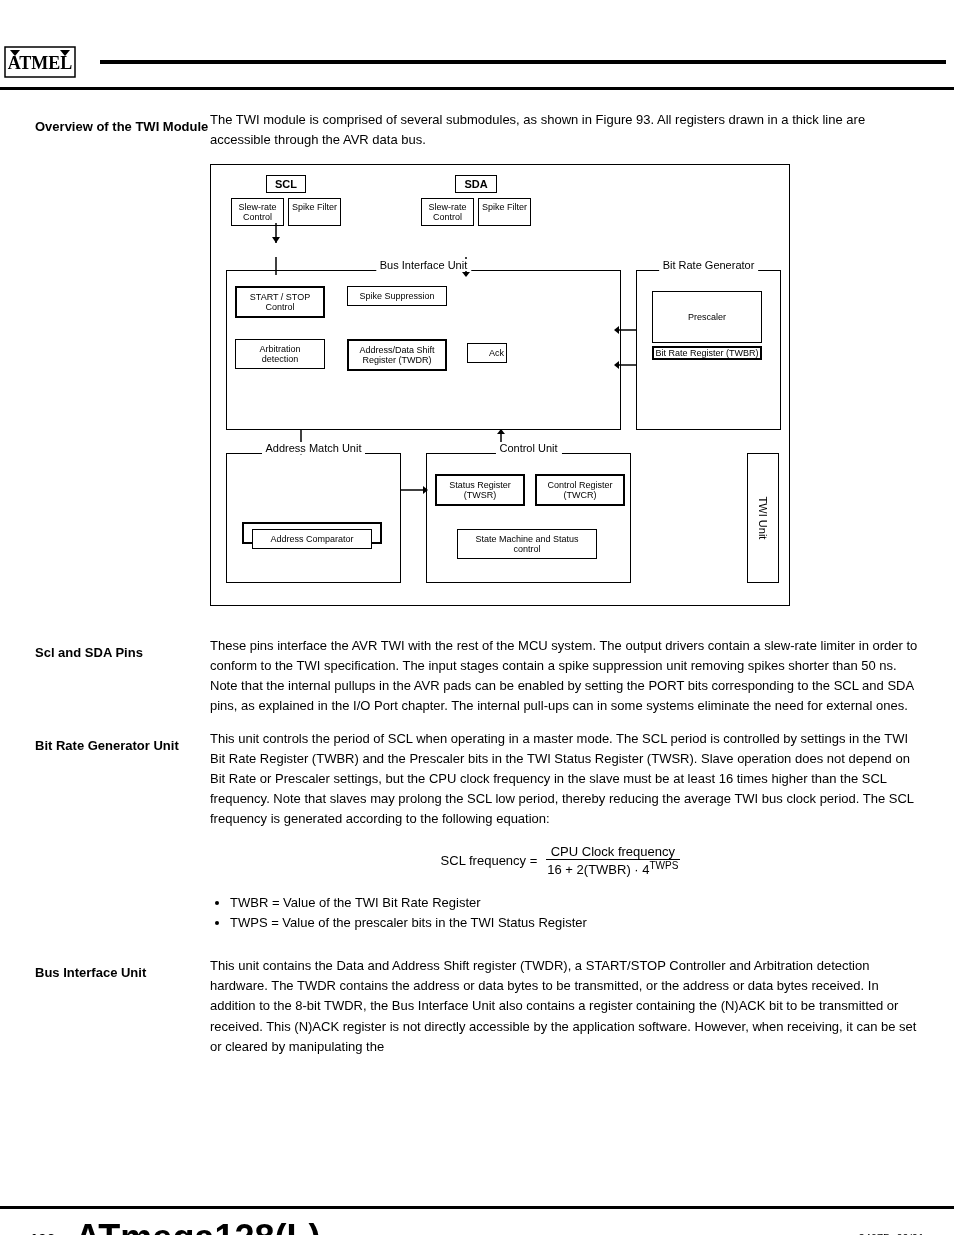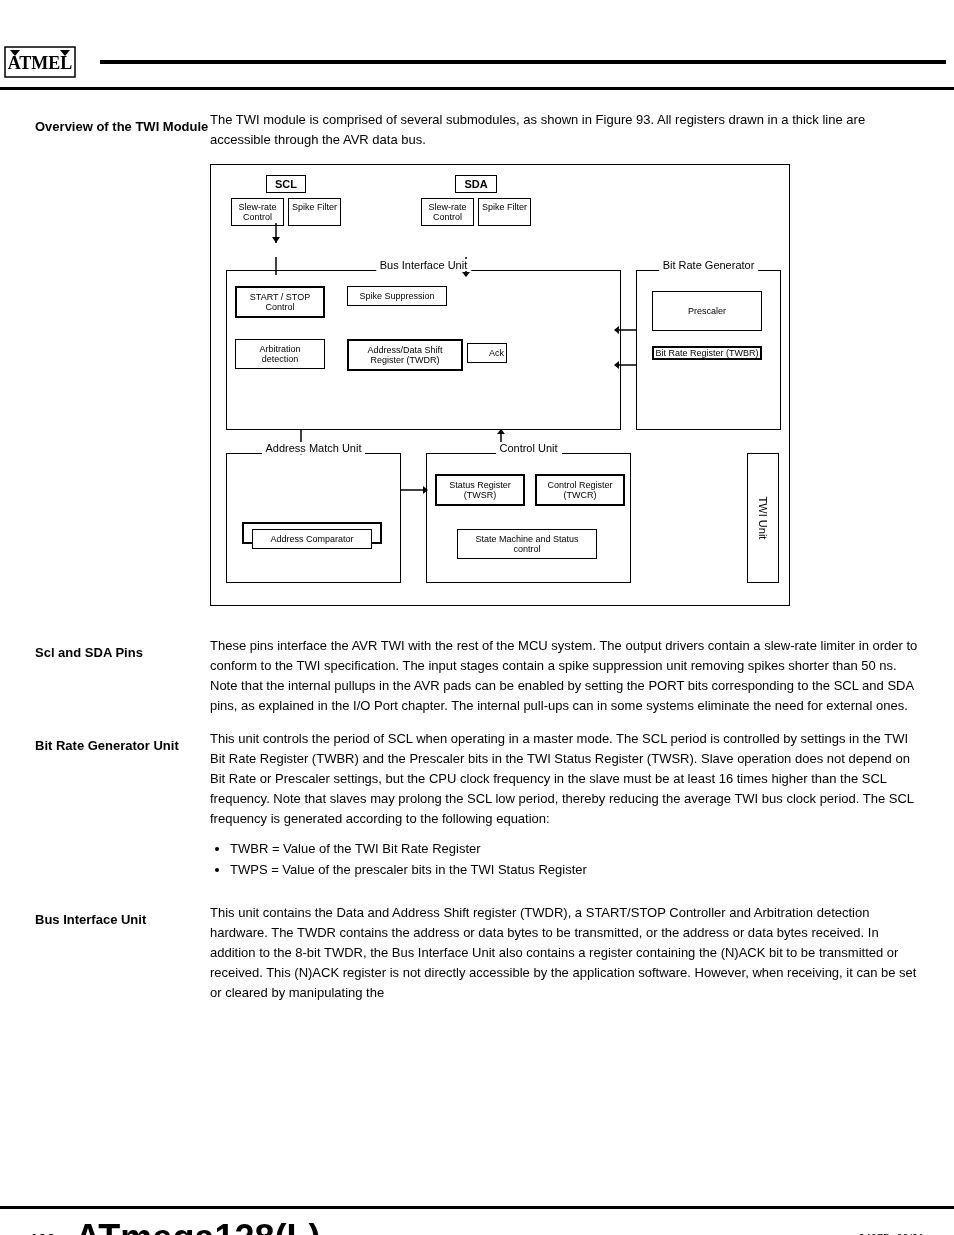--- a/index.html
+++ b/index.html
@@ -235,29 +235,29 @@
               <div style="position:absolute; top:-12px; left:50%; transform:translateX(-50%); font-size:11px; background:#fff; padding:0 4px; white-space:nowrap;">Bus Interface Unit</div>
 
               <div style="position:absolute; top:15px; left:8px; width:90px; border:2px solid #000; padding:4px; font-size:9px; text-align:center; background:#fff;">
                 <span>START / STOP Control</span>
               </div>
 
               <div style="position:absolute; top:15px; left:120px; width:100px; border:1px solid #000; padding:4px; font-size:9px; text-align:center; background:#fff;">Spike Suppression</div>
 
               <div style="position:absolute; top:68px; left:8px; width:90px; border:1px solid #000; padding:4px; font-size:9px; text-align:center; background:#fff;">Arbitration detection</div>
 
-              <div style="position:absolute; top:68px; left:120px; width:116px; border:2px solid #000; padding:4px; font-size:9px; text-align:center; background:#fff;">Address/Data Shift Register (TWDR)</div>
+              <div style="position:absolute; top:68px; left:120px; width:100px; border:2px solid #000; padding:4px; font-size:9px; text-align:center; background:#fff;">Address/Data Shift Register (TWDR)</div>
 
               <div style="position:absolute; top:72px; left:240px; width:40px; border:1px solid #000; padding:4px 2px; font-size:9px; text-align:right; background:#fff;">Ack</div>
             </div>
 
             <div style="position:absolute; border:1px solid #000; top:95px; left:415px; width:145px; height:160px;">
               <div style="position:absolute; top:-12px; left:50%; transform:translateX(-50%); font-size:11px; background:#fff; padding:0 4px; white-space:nowrap; text-align:center;">Bit Rate Generator</div>
 
-              <div style="position:absolute; top:20px; left:15px; width:110px; border:1px solid #000; padding:14px; font-size:9px; text-align:center; background:#fff;">Prescaler</div>
+              <div style="position:absolute; top:20px; left:15px; width:110px; border:1px solid #000; padding:20px; font-size:9px; text-align:center; background:#fff;">Prescaler</div>
 
               <div style="position:absolute; top:75px; left:15px; width:110px; border:2px solid #000; font-size:9px; text-align:center; background:#fff;">Bit Rate Register (TWBR)</div>
             </div>
 
             <div style="position:absolute; border:1px solid #000; top:278px; left:5px; width:175px; height:130px;">
               <div style="position:absolute; top:-12px; left:50%; transform:translateX(-50%); font-size:11px; background:#fff; padding:0 4px; white-space:nowrap;">Address Match Unit</div>
 
               <div style="position:absolute; top:20px; left:15px; width:140px; border:2px solid #000; padding:4px; font-size:9px; text-align:center; background:#fff;margin-top:48px;">Address Register (TWAR)</div>
 
               <div style="position:absolute; top:75px; left:25px; width:120px; border:1px solid #000; padding:4px; font-size:9px; text-align:center; background:#fff;">Address Comparator</div>
@@ -292,20 +292,31 @@
       </div>
     </div>
 
     <div style="display:flex; margin-bottom:12px;">
       <div style="width:175px; flex-shrink:0; padding-right:15px;">
         <div class="section-title">Bit Rate Generator Unit</div>
       </div>
       <div style="flex:1;">
         <div class="body-text">This unit controls the period of SCL when operating in a master mode. The SCL period is controlled by settings in the TWI Bit Rate Register (TWBR) and the Prescaler bits in the TWI Status Register (TWSR). Slave operation does not depend on Bit Rate or Prescaler settings, but the CPU clock frequency in the slave must be at least 16 times higher than the SCL frequency. Note that slaves may prolong the SCL low period, thereby reducing the average TWI bus clock period. The SCL frequency is generated according to the following equation:</div>
 
+        <div class="formula-section">
+          <div class="formula-line">
+            <span>SCL frequency  =</span>
+            <div class="fraction">
+              <div class="frac-num">CPU Clock frequency</div>
+              <div class="frac-den">
+                <span>16 + 2(TWBR) · 4</span><span class="superscript">TWPS</span>
+              </div>
+            </div>
+          </div>
+        </div>
 
         <ul class="bullet-list">
           <li><span>TWBR = Value of the TWI Bit Rate Register</span></li>
           <li><span>TWPS = Value of the prescaler bits in the TWI Status Register</span></li>
         </ul>
       </div>
     </div>
 
     <div style="display:flex; margin-bottom:12px;">
       <div style="width:175px; flex-shrink:0; padding-right:15px;">

